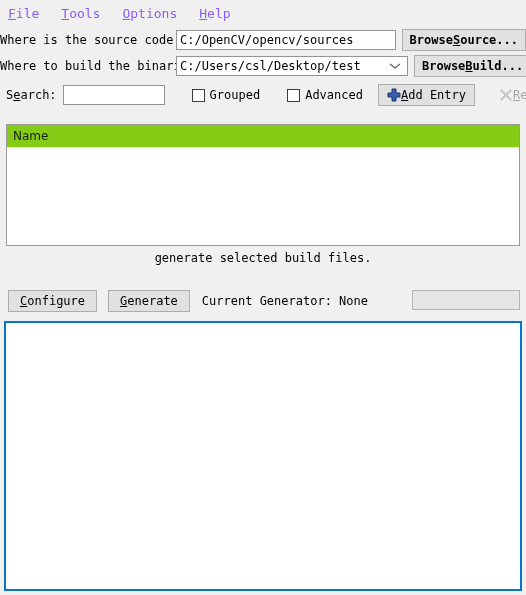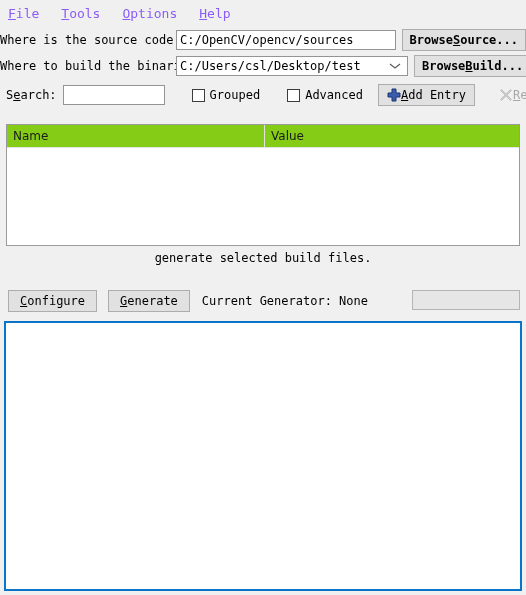--- a/index.html
+++ b/index.html
@@ -326,21 +326,20 @@
         <path d="M2.5 1.5 L7 6 L11.5 1.5 L12.5 2.5 L8 7 L12.5 11.5 L11.5 12.5 L7 8 L2.5 12.5 L1.5 11.5 L6 7 L1.5 2.5 Z" fill="#cccccc" stroke="#bdbdbd" stroke-width="0.8"></path>
       </svg>
     </span>
     <span><u>R</u><span>emove Entry</span></span>
   </div>
 </div>
 
 <div class="table-box">
   <div class="table-head">
     <div class="th th-name">Name</div>
-    <div class="th th-value">Value</div>
   </div>
   <div class="table-body"></div>
 </div>
 
 <div class="hint">
   <div>generate selected build files.</div>
 </div>
 
 <div class="action-row">
   <div class="act-btn">

